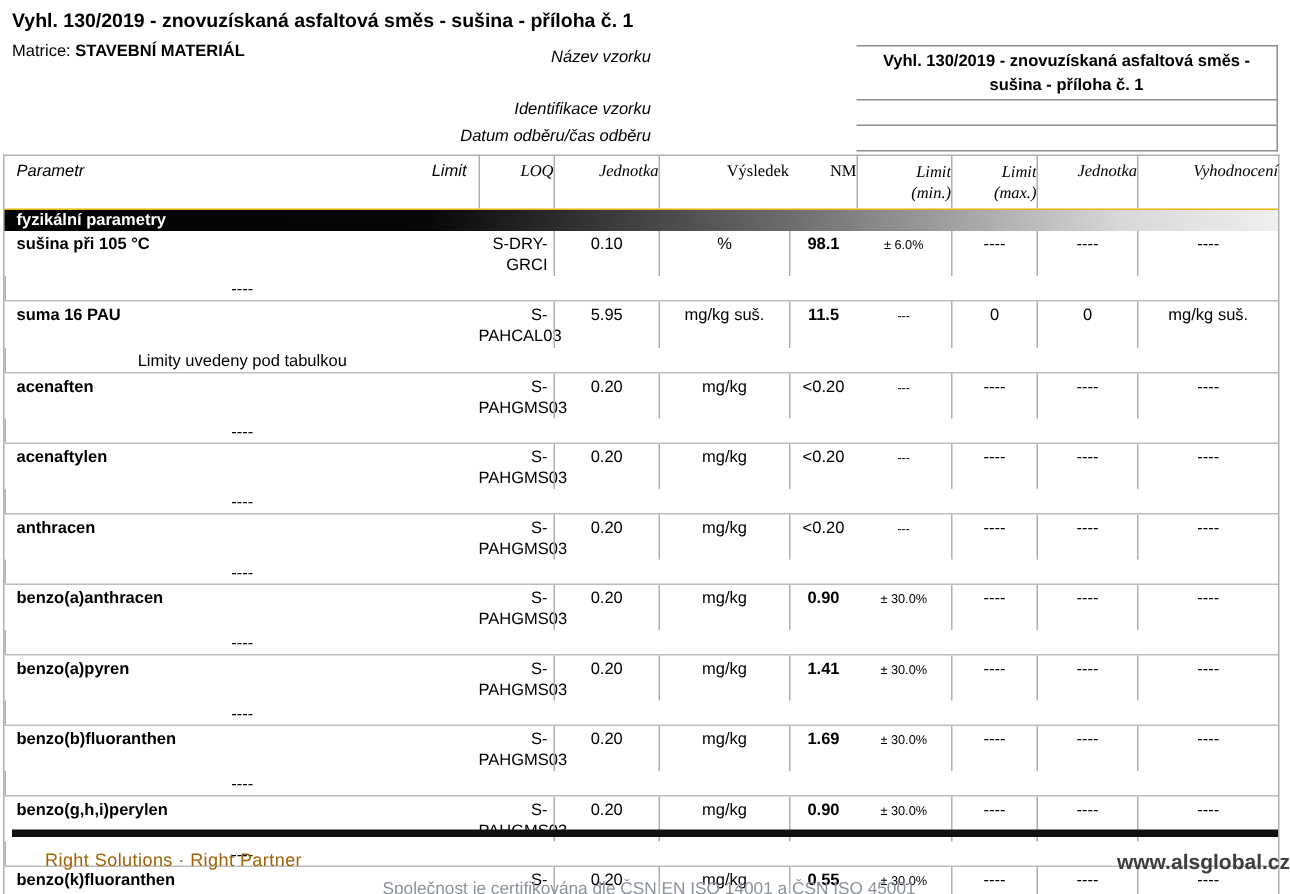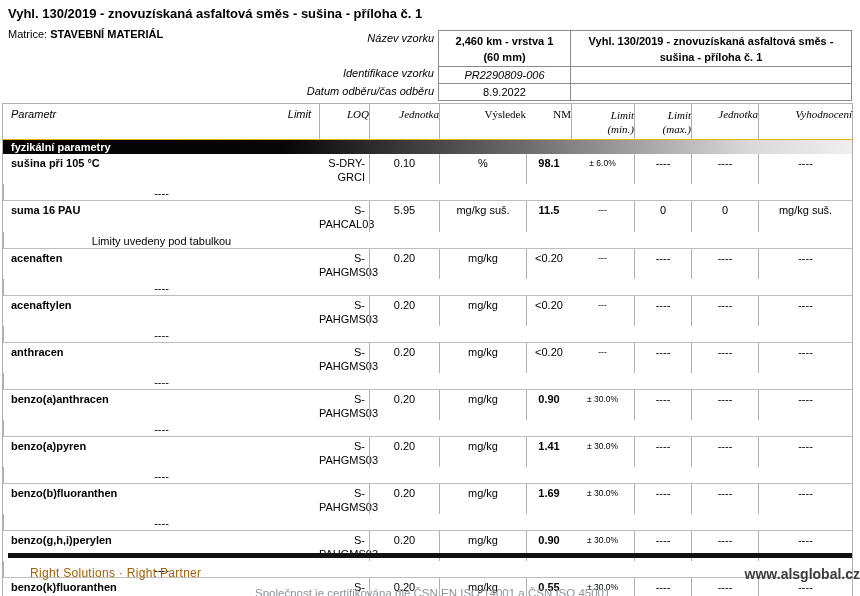--- a/index.html
+++ b/index.html
@@ -65,28 +65,20 @@
   <div class="doc-title">Vyhl. 130/2019 - znovuzískaná asfaltová směs - sušina - příloha č. 1</div>
   <div class="matrice">
     <span>Matrice:</span>
     <b>STAVEBNÍ MATERIÁL</b>
   </div>
 
   <div class="info-label lbl-name">Název vzorku</div>
   <div class="info-label lbl-id">Identifikace vzorku</div>
   <div class="info-label lbl-date">Datum odběru/čas odběru</div>
 
-  <div class="sample-box">
-    <div class="box-row box-r1">
-      <span>2,460 km - vrstva 1</span>
-      <span>(60 mm)</span>
-    </div>
-    <div class="box-row box-r2">PR2290809-006</div>
-    <div class="box-row box-r3">8.9.2022</div>
-  </div>
 
   <div class="reg-box">
     <div class="box-row box-r1">Vyhl. 130/2019 - znovuzískaná asfaltová směs - sušina - příloha č. 1</div>
     <div class="box-row box-r2"></div>
     <div class="box-row box-r3"></div>
   </div>
 
   <div class="t-table">
     <div class="grid-row hdr-row">
       <div class="cell h-pm">

